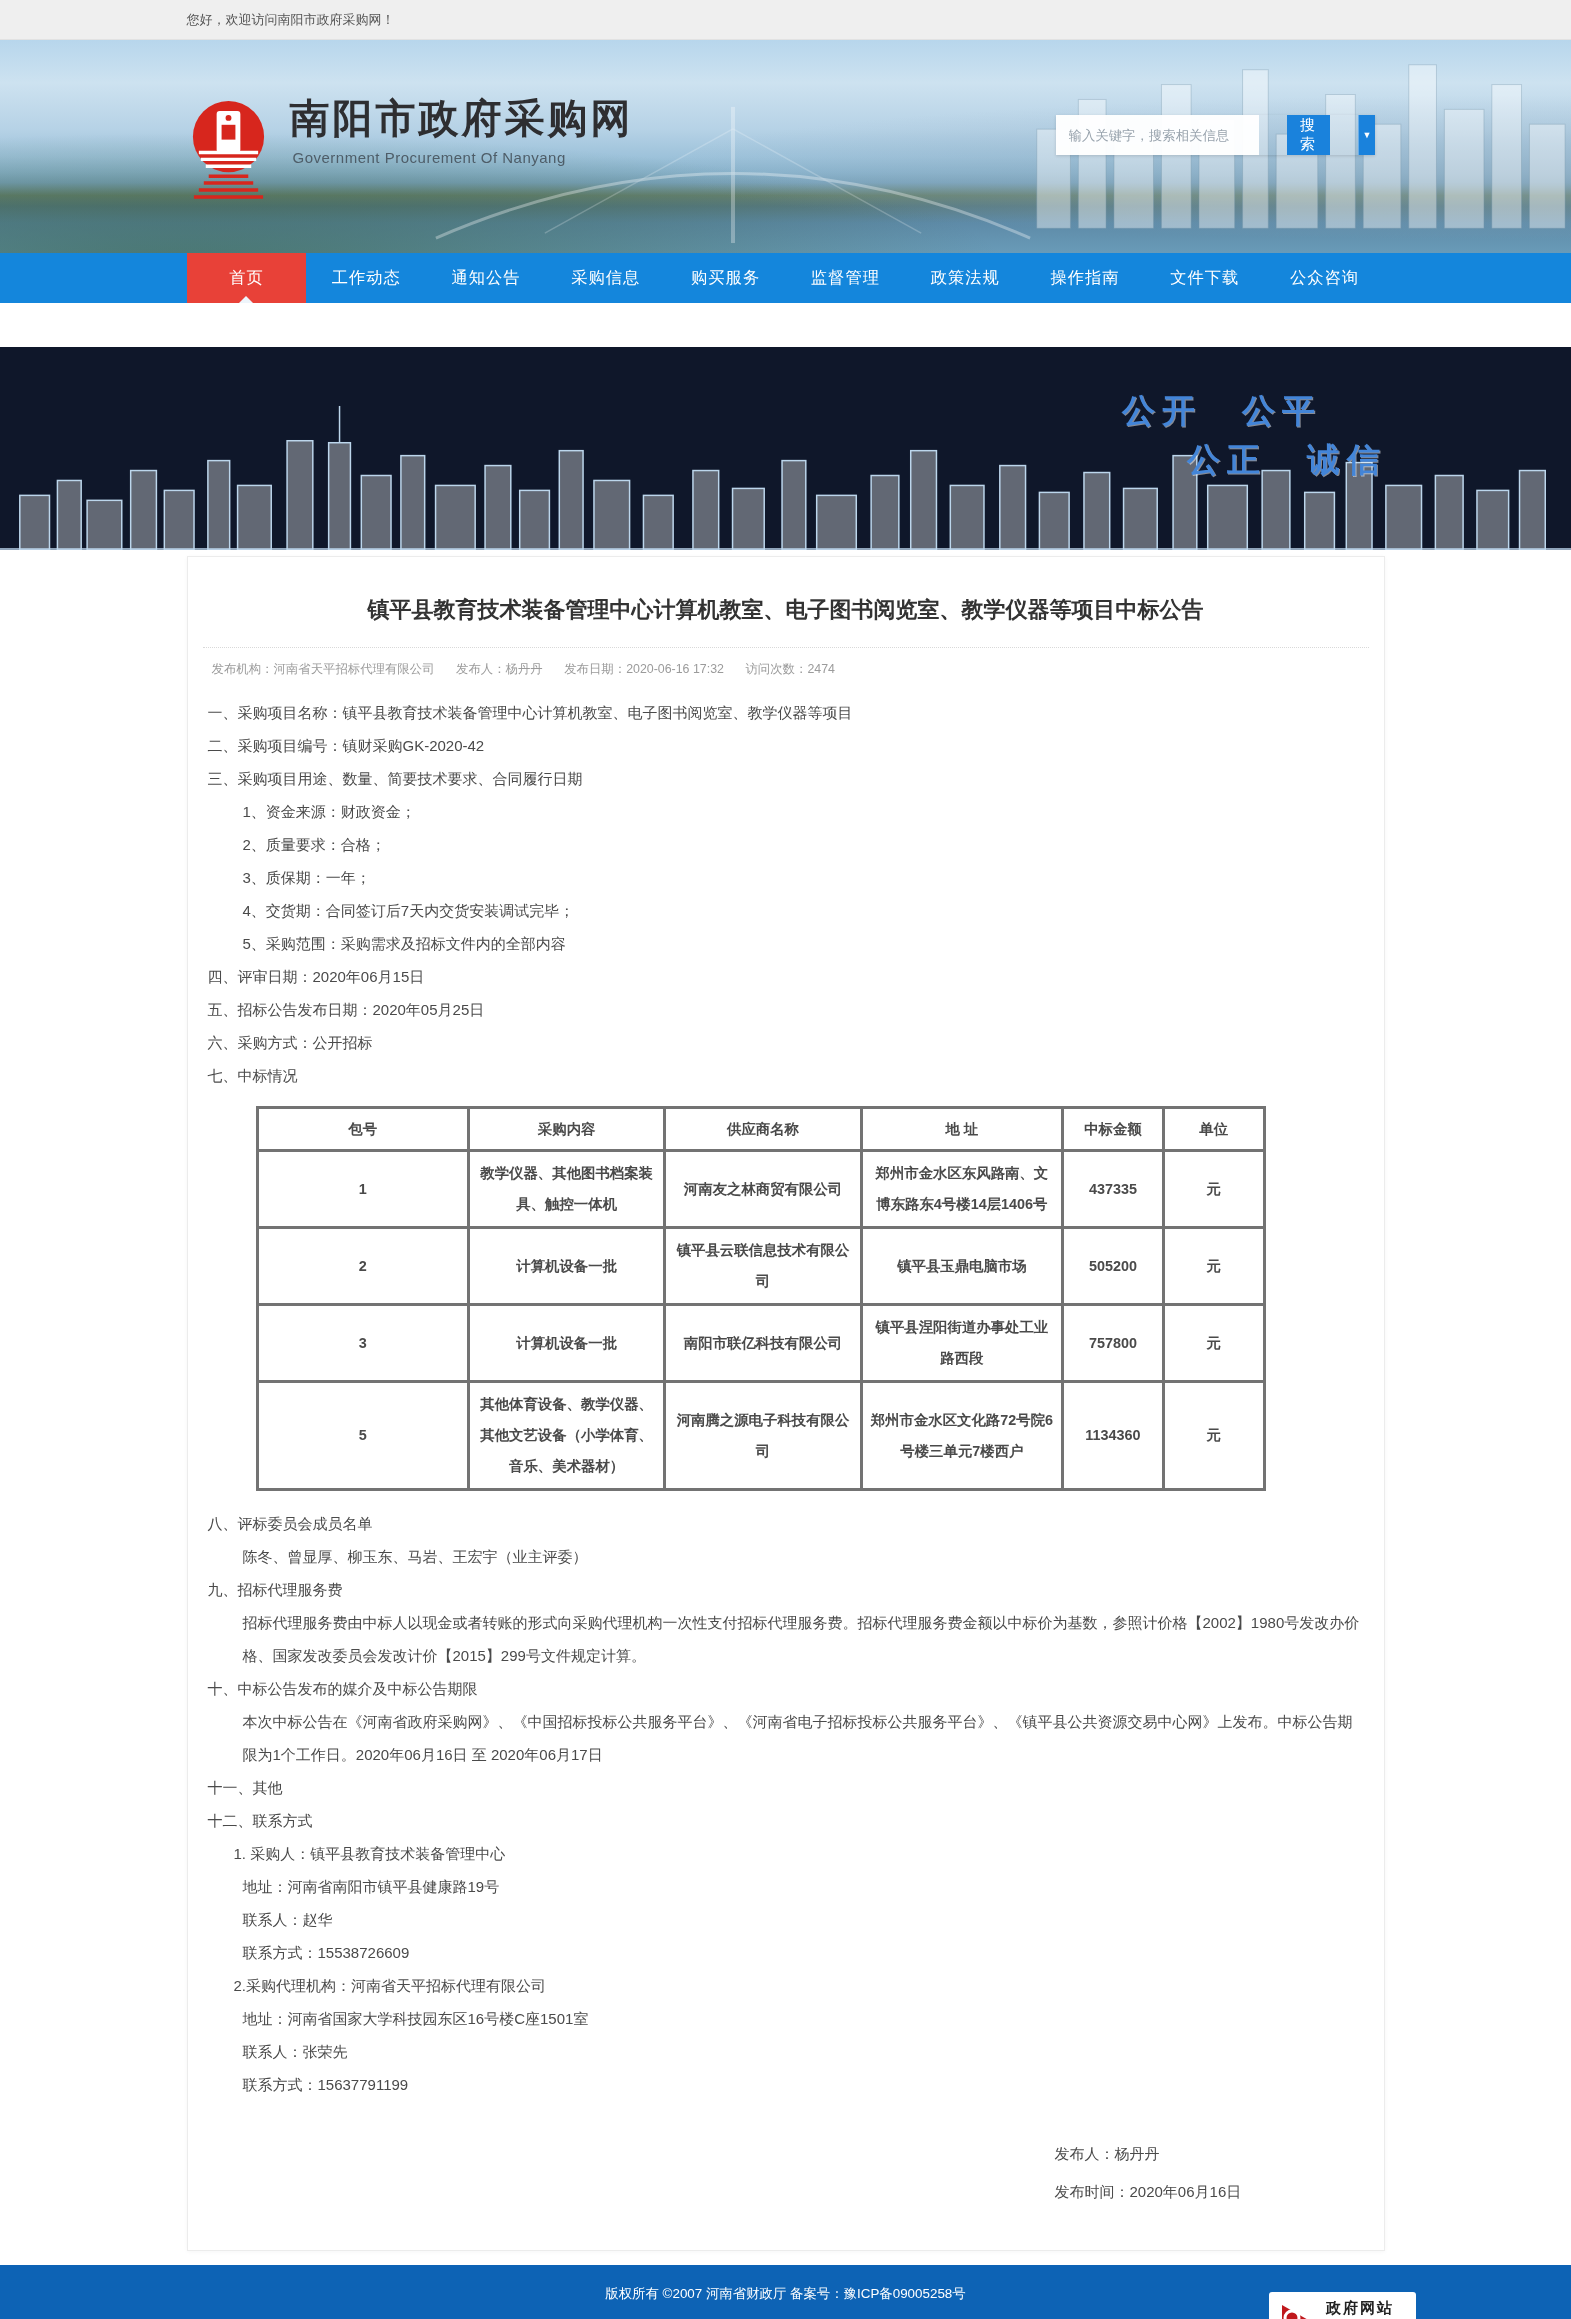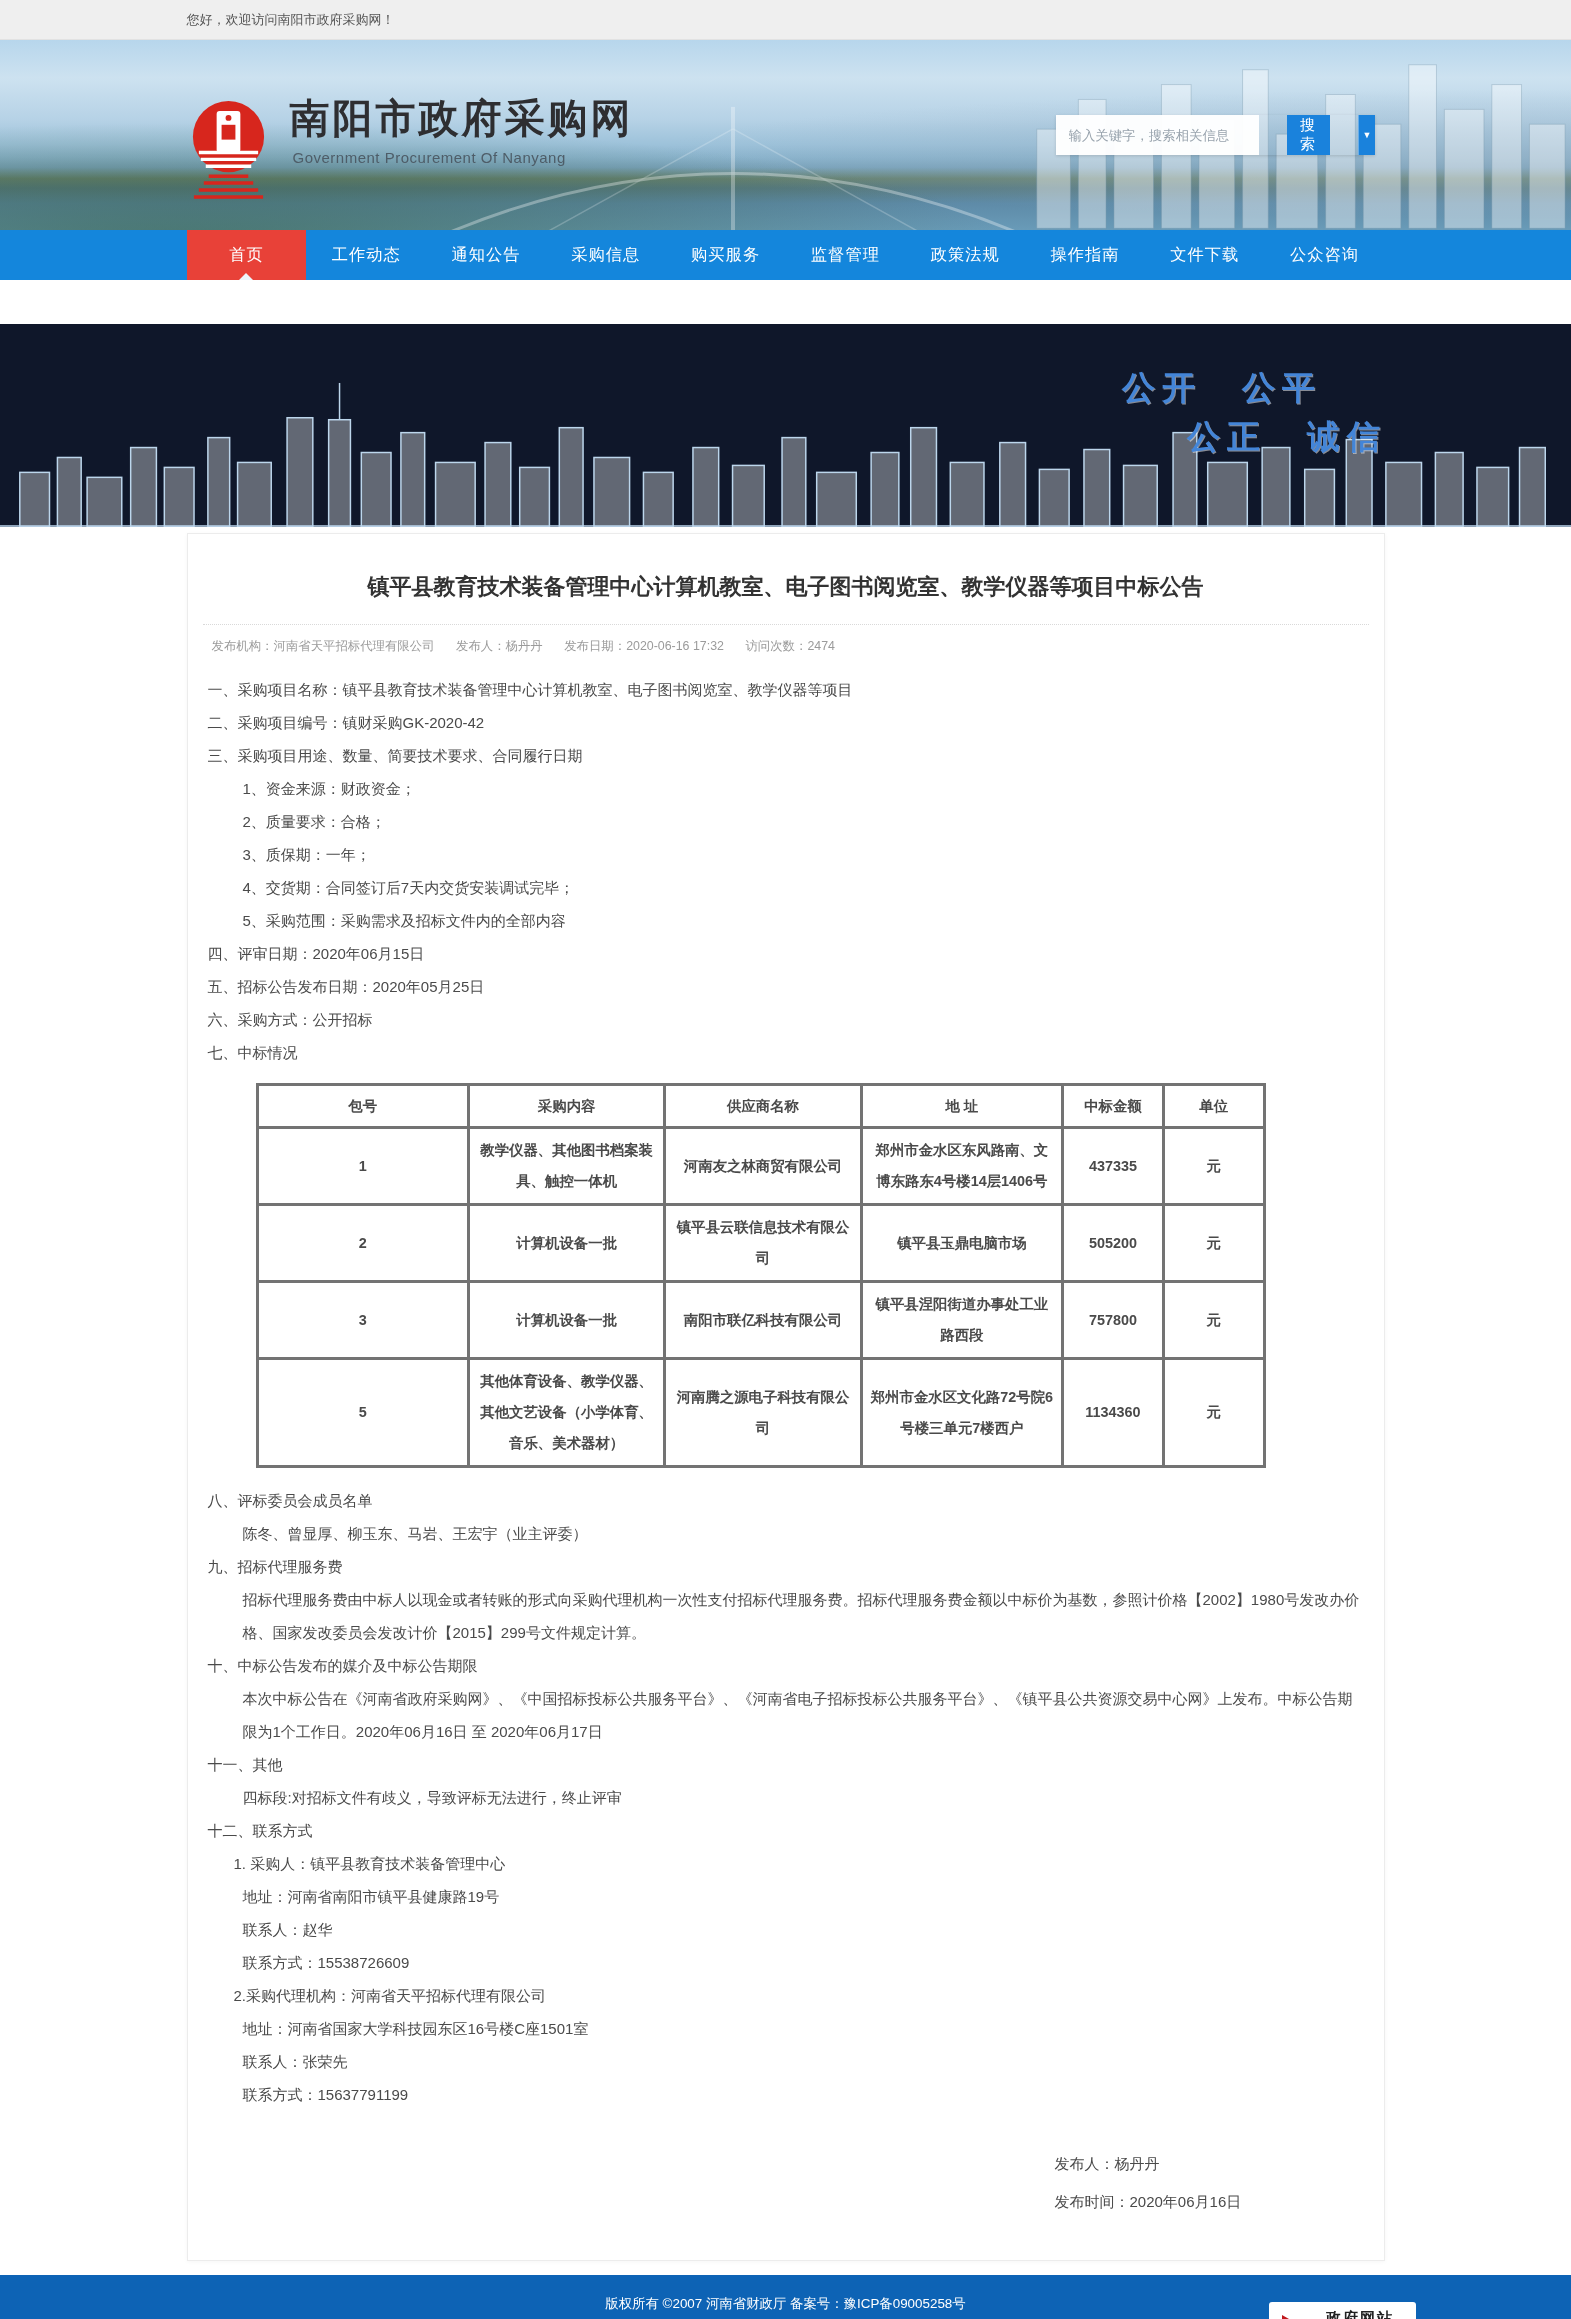--- a/index.html
+++ b/index.html
@@ -5,21 +5,21 @@
   * { box-sizing: border-box; }
   html,body { margin:0; padding:0; width:1571px; background:#fff;
     font-family:"Liberation Sans","DejaVu Sans",sans-serif; }
   .inner { width:1198px; margin:0 auto; position:relative; }
 
   
   .topbar { height:40px; background:#efefef; border-bottom:1px solid #e2e2e2;
     font-size:13px; color:#555; line-height:40px; }
 
   
-  .hero { position:relative; height:190px; overflow:hidden;
+  .hero { position:relative; height:213px; overflow:hidden;
     background:
       radial-gradient(ellipse at 12% 108%, rgba(44,84,46,.55) 0%, rgba(44,84,46,0) 42%),
       radial-gradient(ellipse at 96% 60%, rgba(150,175,195,.55) 0%, rgba(150,175,195,0) 40%),
       linear-gradient(180deg,#b7d6ec 0%,#cde2f0 20%,#b6d2e6 42%,#9dc2da 55%,#8ab3cc 62%,#7aa3bb 67%,#668272 73%,#587b82 78%,#5e8ba8 86%,#699bb8 100%);
   }
   .hero-city { position:absolute; right:0; top:0; height:213px; width:554px; opacity:.8; }
   .hero-bridge { position:absolute; left:426px; top:59px; width:614px; height:149px; opacity:.55; }
   .logo { position:absolute; left:0; top:55px; width:83px; height:109px; }
   .site-title { position:absolute; left:103px; top:51px; font-size:40px; font-weight:bold;
     color:#2e2e31; letter-spacing:3px; }
@@ -285,21 +285,20 @@
         </tbody>
       </table>
 
       <p class="para lvl0">八、评标委员会成员名单</p>
       <p class="para lvl1">陈冬、曾显厚、柳玉东、马岩、王宏宇（业主评委）</p>
       <p class="para lvl0">九、招标代理服务费</p>
       <p class="para lvl1">招标代理服务费由中标人以现金或者转账的形式向采购代理机构一次性支付招标代理服务费。招标代理服务费金额以中标价为基数，参照计价格【2002】1980号发改办价格、国家发改委员会发改计价【2015】299号文件规定计算。</p>
       <p class="para lvl0">十、中标公告发布的媒介及中标公告期限</p>
       <p class="para lvl1">本次中标公告在《河南省政府采购网》、《中国招标投标公共服务平台》、《河南省电子招标投标公共服务平台》、《镇平县公共资源交易中心网》上发布。中标公告期限为1个工作日。2020年06月16日 至 2020年06月17日</p>
       <p class="para lvl0">十一、其他</p>
-      <p class="para lvl1">四标段:对招标文件有歧义，导致评标无法进行，终止评审</p>
       <p class="para lvl0">十二、联系方式</p>
       <p class="para lvl1a">1. 采购人：镇平县教育技术装备管理中心</p>
       <p class="para lvl1">地址：河南省南阳市镇平县健康路19号</p>
       <p class="para lvl1">联系人：赵华</p>
       <p class="para lvl1">联系方式：15538726609</p>
       <p class="para lvl1a">2.采购代理机构：河南省天平招标代理有限公司</p>
       <p class="para lvl1">地址：河南省国家大学科技园东区16号楼C座1501室</p>
       <p class="para lvl1">联系人：张荣先</p>
       <p class="para lvl1">联系方式：15637791199</p>
 

